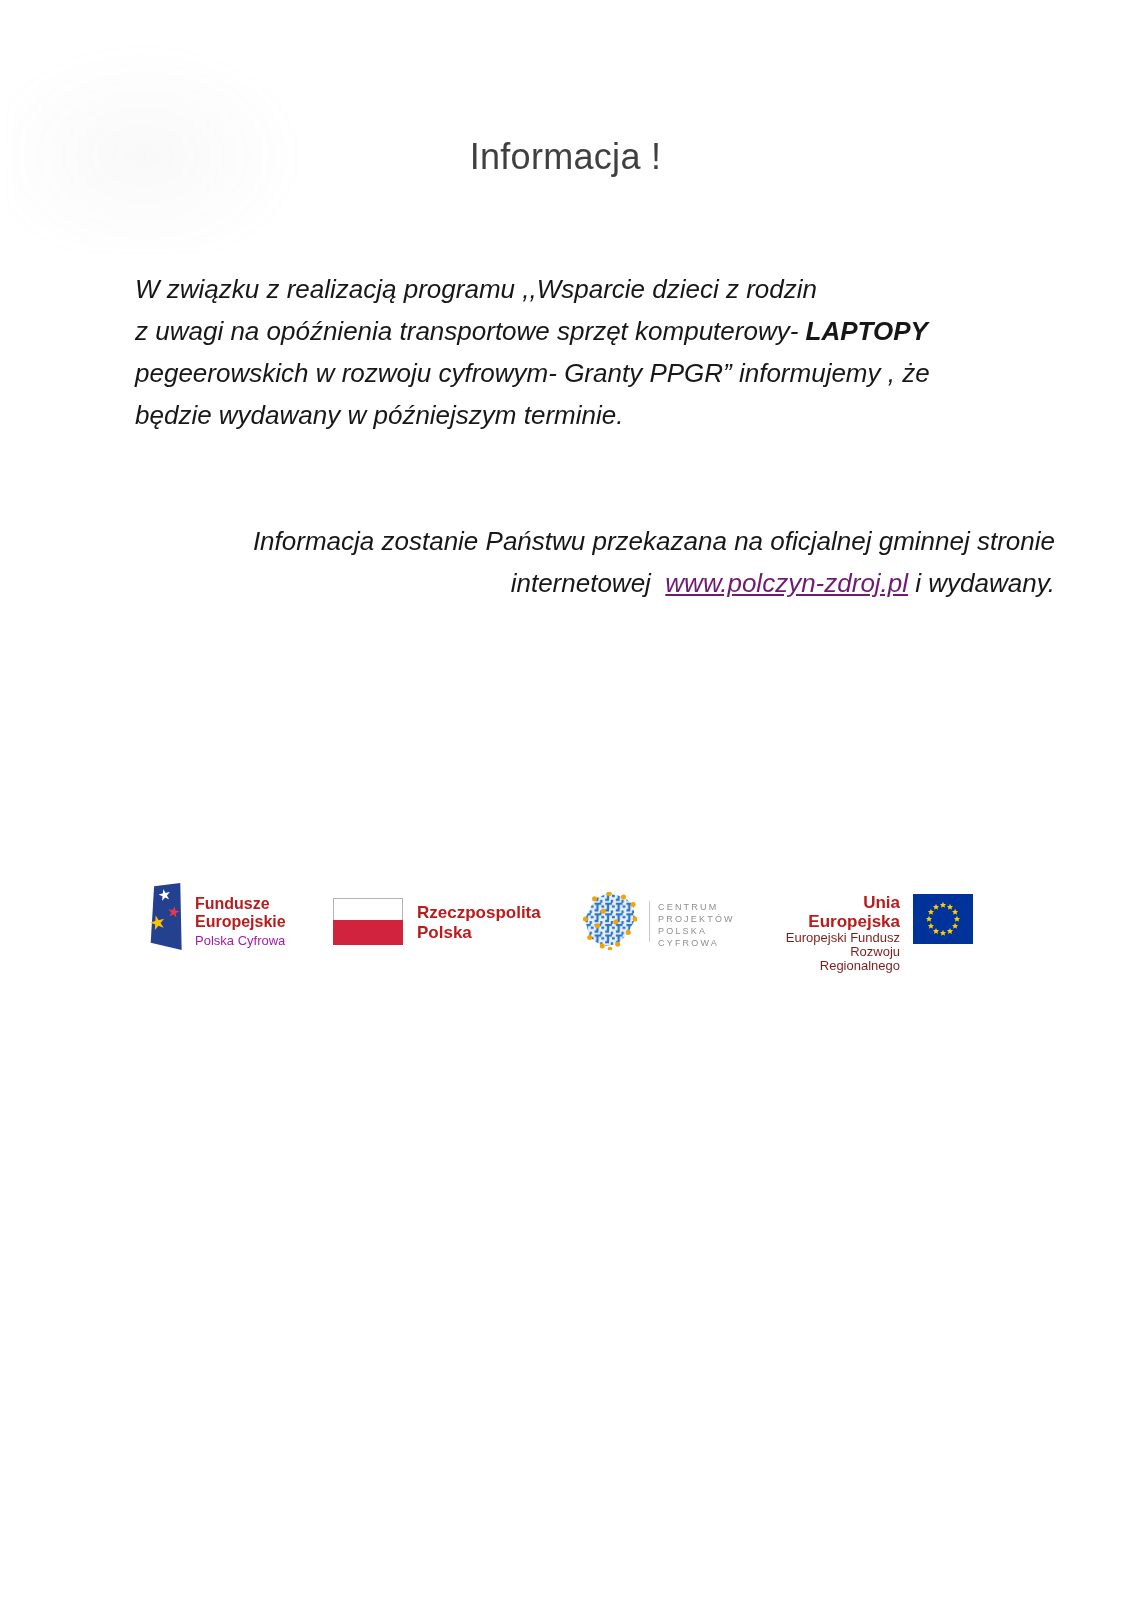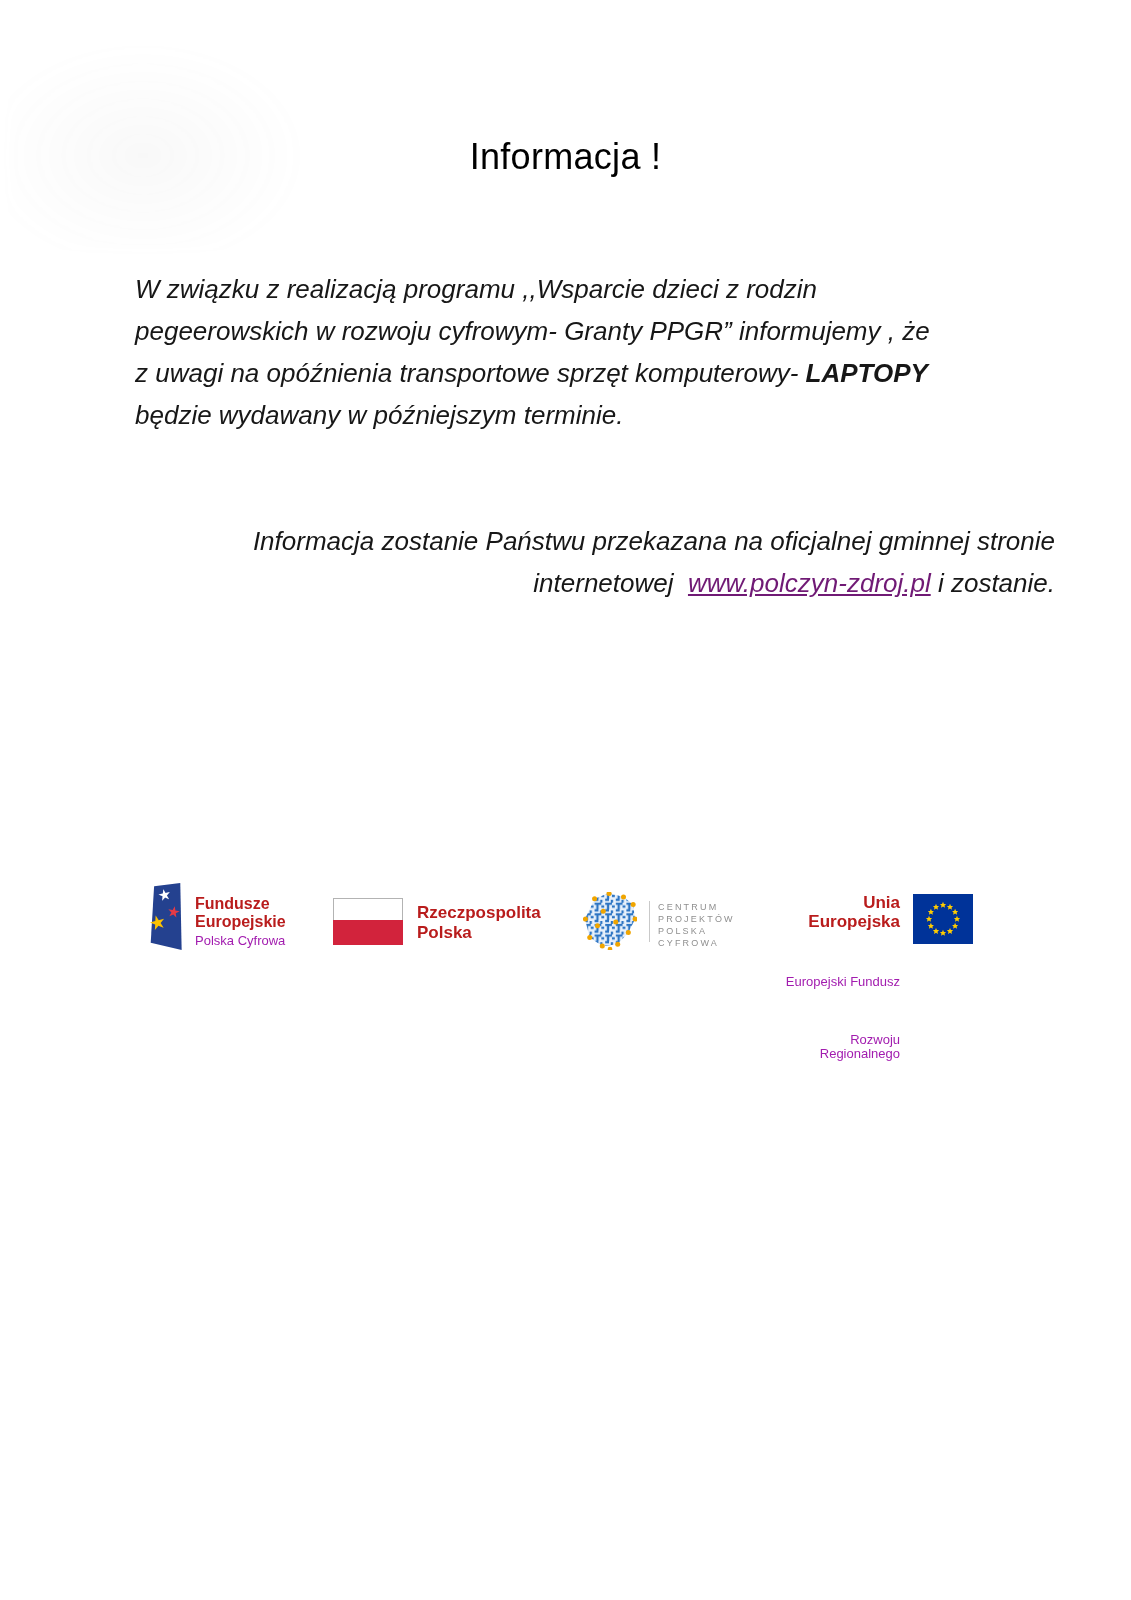--- a/index.html
+++ b/index.html
@@ -14,21 +14,21 @@
   }
   .artifact {
     position:absolute; left:8px; top:40px; width:300px; height:210px;
     background:radial-gradient(ellipse at 45% 55%, rgba(130,130,130,0.05), transparent 70%);
     filter:blur(5px);
     pointer-events:none;
   }
   .title {
     position:absolute; top:136px; left:0; width:100%;
     margin:0; text-align:center;
-    font-size:36px; font-weight:400; letter-spacing:0.3px; color:#000000;
+    font-size:36px; font-weight:400; letter-spacing:0.3px; color:#404040;
   }
   .para { position:absolute; left:135px; width:920px;font-style:italic; }
   .p1 { top:268px; }
   .p2 { top:520px;text-align:right; }
   .line { font-size:26px; line-height:42px; white-space:pre-wrap; color:#171717; }
   .bold { font-weight:700; }
   .link { color:#701a75; text-decoration:underline; cursor:pointer; }
 
   
   .logo-group { position:absolute; }
@@ -62,42 +62,42 @@
   .logo-cppc { left:583px; top:888px; width:170px; height:70px; }
   .cppc-maze { position:absolute; left:0; top:4px; }
   .cppc-divider { position:absolute; left:66px; top:13px; width:1px; height:41px; background:#c9c9c9; }
   .cppc-text { position:absolute; left:75px; top:13px; }
   .cppc-line { font-size:9px; line-height:12px; letter-spacing:2.2px; color:#8f8f8f; font-weight:500; }
 
   
   .logo-ue { left:770px; top:890px; width:215px; height:60px; }
   .ue-text { position:absolute; left:0; top:3px; width:130px; text-align:right; }
   .ue-text .logo-title { font-size:17px; line-height:19px;text-align:right; }
-  .ue-text .logo-sub { line-height:14px; color:#a21caf;margin-top:44px; }
+  .ue-text .logo-sub { line-height:14px; color:#7f1d1d; }
   .eu-flag { position:absolute; left:143px; top:4px; display:block; }
 </style>
 </head>
 <body>
 
 <div class="page">
 
   <div class="artifact"></div>
 
   <h1 class="title">Informacja !</h1>
 
   <div class="para p1">
     <div class="line">W związku z realizacją programu ,,Wsparcie dzieci z rodzin</div>
+    <div class="line"><span>z uwagi na opóźnienia transportowe sprzęt komputerowy- </span><span class="bold">LAPTOPY</span></div>
     <div class="line">pegeerowskich w rozwoju cyfrowym- Granty PPGR” informujemy , że</div>
-    <div class="line"><span>z uwagi na opóźnienia transportowe sprzęt komputerowy- </span><span class="bold">LAPTOPY</span></div>
     <div class="line">będzie wydawany w późniejszym terminie.</div>
   </div>
 
   <div class="para p2">
     <div class="line">Informacja zostanie Państwu przekazana na oficjalnej gminnej stronie</div>
-    <div class="line"><span>internetowej  </span><a class="link">www.polczyn-zdroj.pl</a><span> i zostanie.</span></div>
+    <div class="line"><span>internetowej  </span><a class="link">www.polczyn-zdroj.pl</a><span> i wydawany.</span></div>
   </div>
 
   <div>
 
     <div class="logo-group logo-fe">
       <span class="fe-mark">
         <span class="fe-flag"></span>
         <span class="star s-white">★</span>
         <span class="star s-red">★</span>
         <span class="star s-yellow">★</span>

